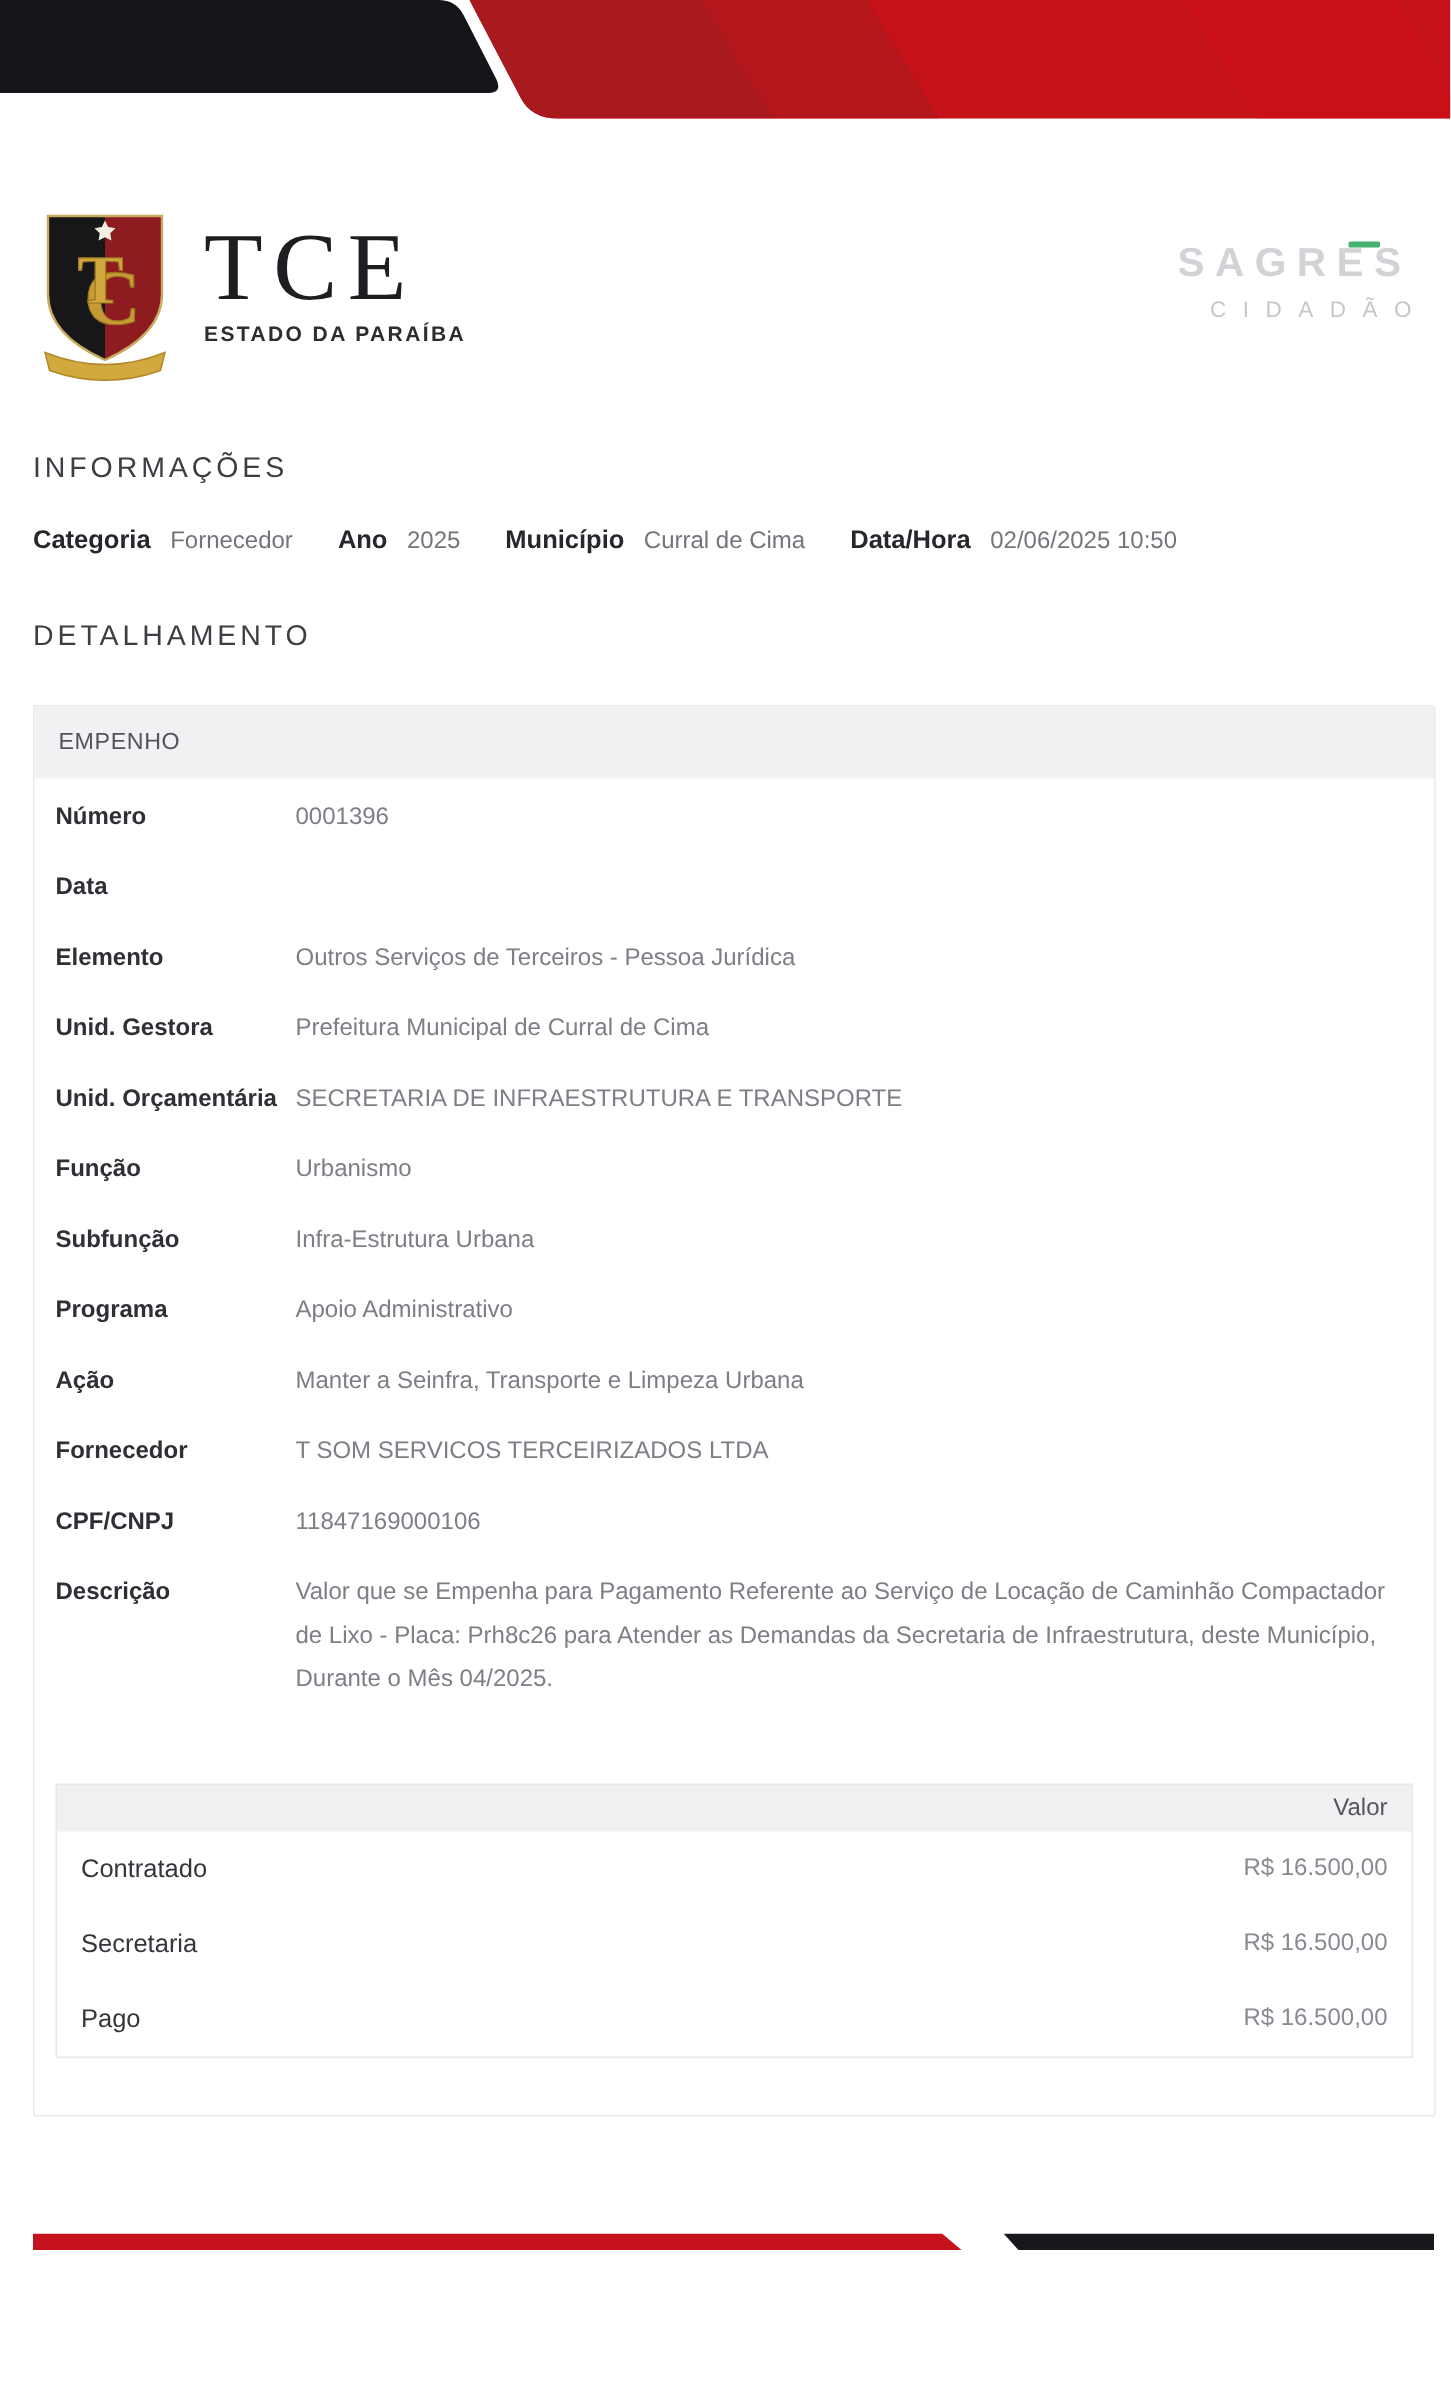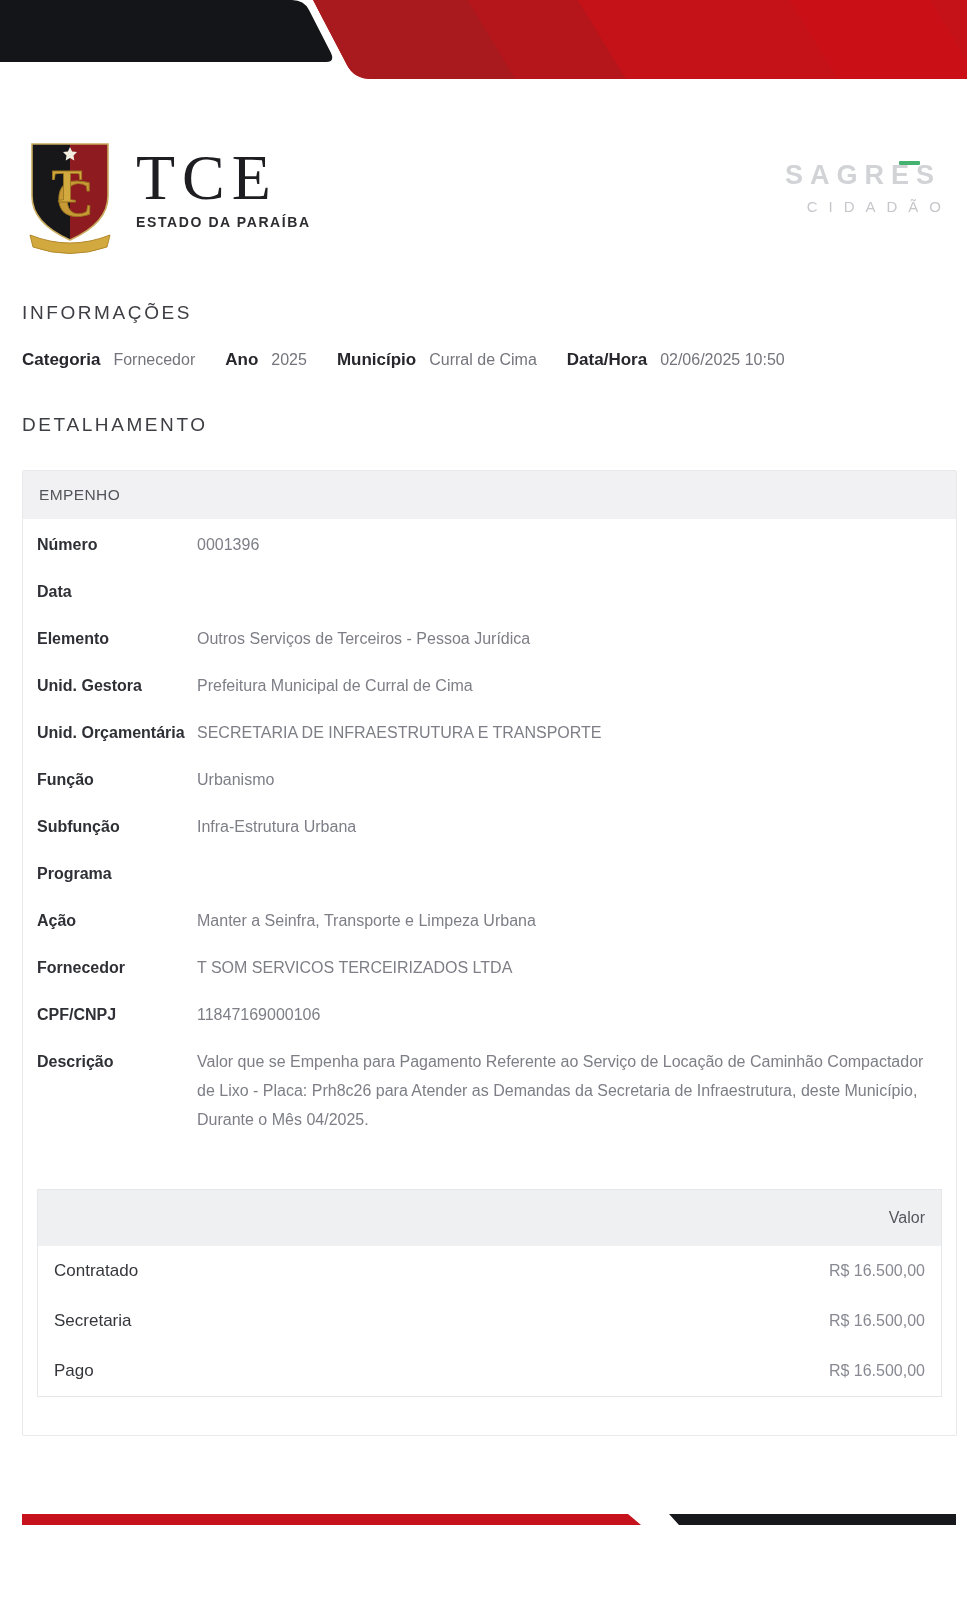--- a/index.html
+++ b/index.html
@@ -103,21 +103,21 @@
     font-size: 16px; color: #7d7e86; line-height: 29px;
   }
 
   
   .valor-table {
     margin: 46px 14px 0 14px;
     border: 1px solid #e6e7e9;
     background: #ffffff;
   }
   .valor-header {
-    height: 56px; background: #eff0f2;
+    height: 31px; background: #eff0f2;
     display: flex; align-items: center; justify-content: flex-end;
     padding: 0 16px;
     font-size: 16px; color: #55565e;
   }
   .valor-row {
     height: 50px;
     display: flex; align-items: center; justify-content: space-between;
     padding: 0 16px;
   }
   .valor-row-label { font-size: 17px; color: #35363c; }
@@ -224,20 +224,21 @@
     <div class="detail-row">
       <div class="detail-label">Função</div>
       <div class="detail-value">Urbanismo</div>
     </div>
     <div class="detail-row">
       <div class="detail-label">Subfunção</div>
       <div class="detail-value">Infra-Estrutura Urbana</div>
     </div>
     <div class="detail-row">
       <div class="detail-label">Programa</div>
+      <div class="detail-value">Apoio Administrativo</div>
     </div>
     <div class="detail-row">
       <div class="detail-label">Ação</div>
       <div class="detail-value">Manter a Seinfra, Transporte e Limpeza Urbana</div>
     </div>
     <div class="detail-row">
       <div class="detail-label">Fornecedor</div>
       <div class="detail-value">T SOM SERVICOS TERCEIRIZADOS LTDA</div>
     </div>
     <div class="detail-row">

